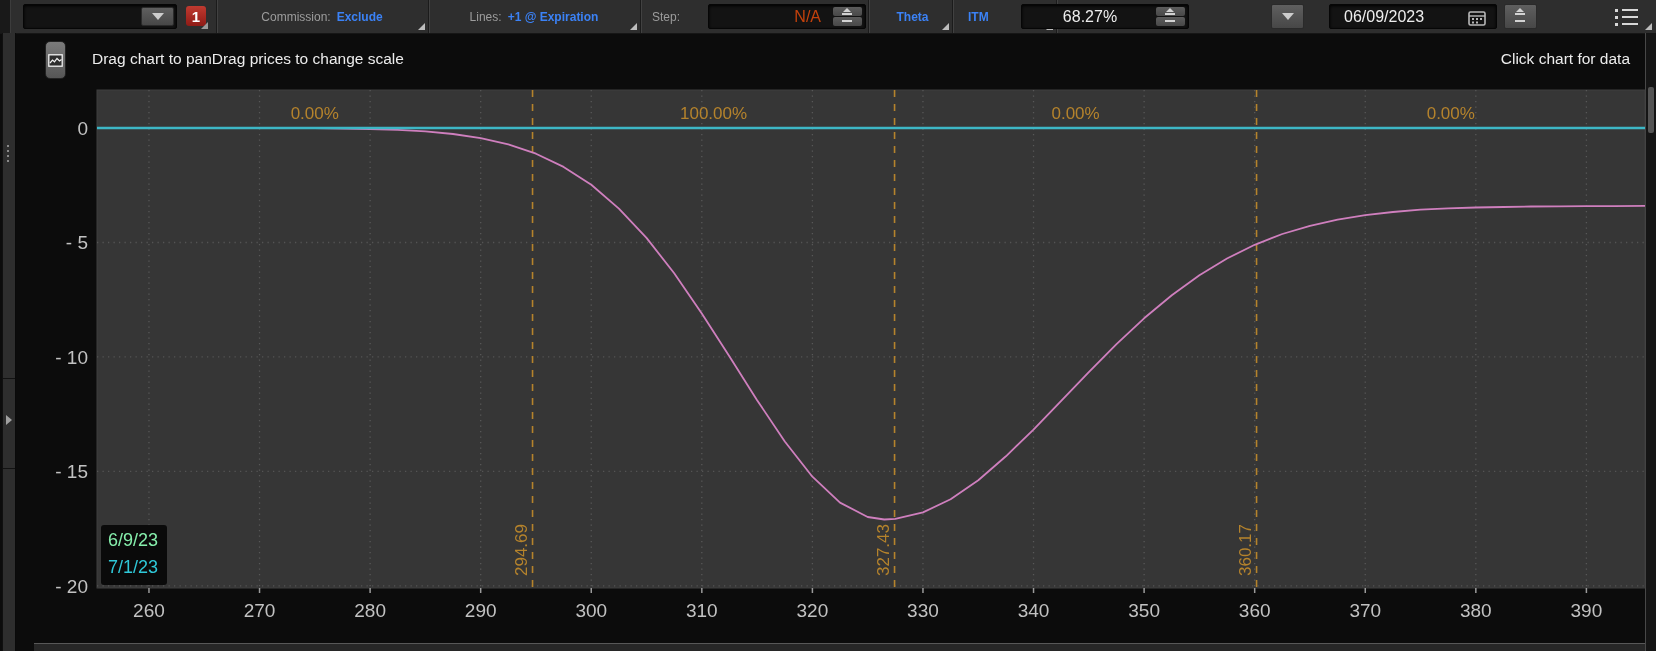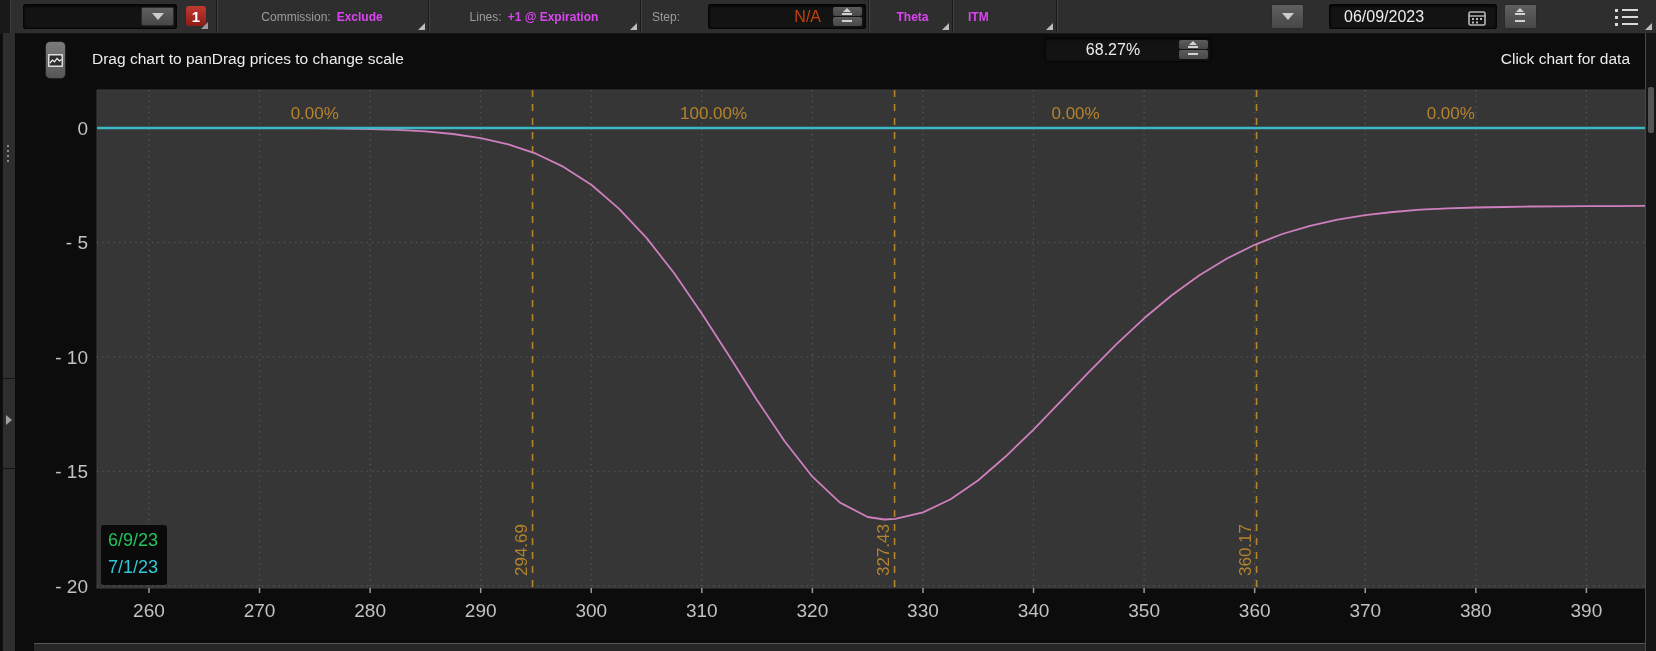--- a/index.html
+++ b/index.html
@@ -3,21 +3,21 @@
 <meta charset="utf-8">
 <style>
   html,body{margin:0;padding:0;background:#0c0c0c;width:1656px;height:651px;overflow:hidden;
     font-family:"Liberation Sans",sans-serif;-webkit-font-smoothing:antialiased;}
   .abs{position:absolute;}
   
   .toolbar{position:absolute;left:0;top:0;width:1656px;height:33px;background:#2e2e2e;border-bottom:1px solid #161616;}
   .tb-notch{position:absolute;left:0;top:0;width:10px;height:33px;background:#191919;border-right:1px solid #3c3c3c;}
   .sep{position:absolute;top:0;width:2px;height:33px;background:linear-gradient(90deg,#1b1b1b 50%,#414141 50%);}
   .cell{position:absolute;top:0;height:33px;display:flex;align-items:center;justify-content:center;font-size:12px;color:#9c9c9c;}
-  .cell b{color:#d946ef;font-weight:bold;margin-left:6px;}
+  .cell b{color:#3b82f6;font-weight:bold;margin-left:6px;}
   .corner{position:absolute;right:3px;bottom:3px;width:0;height:0;border-bottom:7px solid #bdbdbd;border-left:7px solid transparent;}
   .field{position:absolute;top:4px;height:25px;background:#131313;border:1px solid #060606;border-radius:2px;
     box-shadow:inset 0 1px 3px #000;box-sizing:border-box;display:flex;align-items:center;color:#ededed;font-size:16px;}
   .btn{background:linear-gradient(#5f5f5f,#474747);border:1px solid #2a2a2a;border-radius:2px;box-sizing:border-box;}
   .tri-down{width:0;height:0;border-left:6px solid transparent;border-right:6px solid transparent;border-top:7px solid #cdcdcd;}
   .spin{position:absolute;right:3px;top:2px;width:29px;height:19px;display:flex;flex-direction:column;gap:1px;}
   .spin .s{flex:1;background:linear-gradient(#5c5c5c,#484848);border-radius:2px;position:relative;}
   .spin .s.up::before{content:"";position:absolute;left:10px;top:1px;border-left:4px solid transparent;border-right:4px solid transparent;border-bottom:4px solid #d2d2d2;}
   .spin .s.up::after{content:"";position:absolute;left:9px;bottom:1px;width:10px;height:2px;background:#d2d2d2;}
   .spin .s.dn::before{content:"";position:absolute;left:9px;top:3px;width:10px;height:2px;background:#d2d2d2;}
@@ -35,21 +35,21 @@
   .left-strip{position:absolute;left:2px;top:33px;width:14px;height:618px;background:#2e2e2e;border-left:1px solid #101010;border-right:1px solid #0a0a0a;box-sizing:border-box;}
   .grip{position:absolute;left:4px;top:112px;display:flex;flex-direction:column;gap:3px;}
   .grip i{width:2px;height:2px;background:#8a8a8a;}
   .strip-line{position:absolute;left:0;width:100%;height:1px;background:#121212;}
   .strip-arrow{position:absolute;left:3px;top:382px;width:0;height:0;border-top:5px solid transparent;border-bottom:5px solid transparent;border-left:6px solid #a0a0a0;}
   .right-strip{position:absolute;left:1645px;top:33px;width:11px;height:618px;background:#151515;border-left:1px solid #484848;box-sizing:border-box;}
   .thumbbar{position:absolute;left:2px;top:54px;width:6px;height:46px;background:#545454;border-radius:2px;}
   .bottom-strip{position:absolute;left:34px;top:643px;width:1611px;height:8px;background:#272727;border-top:1px solid #585858;box-sizing:border-box;}
   
   .legend{position:absolute;left:101px;top:525px;background:rgba(7,7,7,0.92);border-radius:3px;padding:2px 9px 4px 7px;font-size:18px;line-height:27px;}
-  .legend .l1{color:#22c55e;}
+  .legend .l1{color:#86efac;}
   .legend .l2{color:#2fc8d8;}
   svg text{font-family:"Liberation Sans",sans-serif;}
 </style>
 </head>
 <body>
 
 <div class="toolbar">
   <div class="tb-notch"></div>
 
   <div class="field" style="left:23px;width:154px;">
@@ -102,21 +102,21 @@
 
   <div class="sep" style="left:952px;"></div>
 
   <div class="cell" style="left:952px;width:104px;justify-content:flex-start;padding-left:16px;box-sizing:border-box;">
     <b style="margin-left:0;">ITM</b>
     <span class="corner"></span>
   </div>
 
   <div class="sep" style="left:1056px;"></div>
 
-  <div class="field" style="left:1044px;width:168px;margin-top:33px;">
+  <div class="field" style="left:1021px;width:168px;">
     <span style="flex:1;text-align:center;padding-right:30px;">68.27%</span>
     <span class="spin">
       <span class="s up"></span>
       <span class="s dn"></span>
     </span>
   </div>
   <div class="btn" style="position:absolute;left:1271px;top:4px;width:33px;height:25px;display:flex;align-items:center;justify-content:center;">
     <span class="tri-down"></span>
   </div>
 

